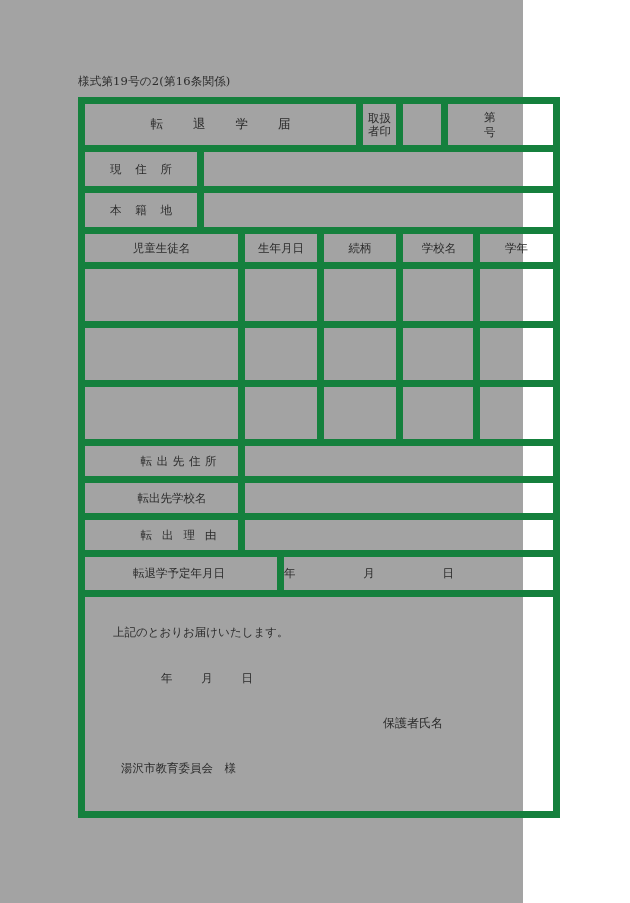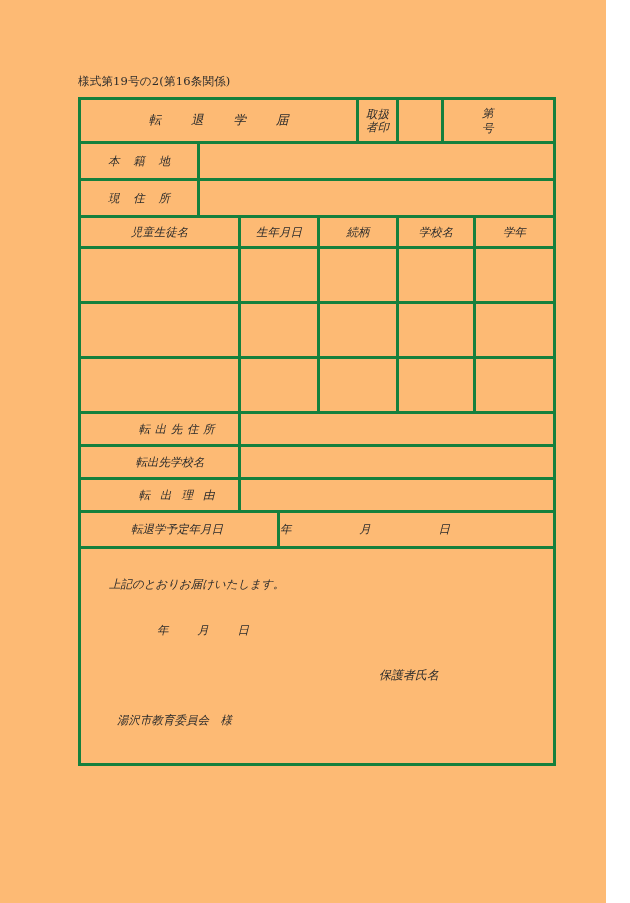--- a/index.html
+++ b/index.html
@@ -12,23 +12,23 @@
     height: 903px;
     position: relative;
     font-family: "DejaVu Serif", "Liberation Serif", serif;
     color: #2b2b2b;
     overflow: hidden;
   }
 
   .page {
     position: absolute;
     left: 0; top: 0;
-    width: 606px;
+    width: 523px;
     height: 903px;
-    background: #fdba74;
+    background: #a3a3a3;
   }
 
   
   .form-no {
     position: absolute;
     left: 78px;
     top: 74px;
     font-size: 11.5px;
     letter-spacing: 0.2px;
     white-space: nowrap;
@@ -38,26 +38,25 @@
   
   .form-table {
     position: absolute;
     left: 78px;
     top: 97px;
     width: 475px;
     border-collapse: collapse;
     table-layout: fixed;
   }
   .form-table td {
-    border: 3px solid #15803d;
+    border: 7px solid #15803d;
     padding: 0;
     vertical-align: middle;
     font-size: 11.5px;
     color: #2b2b2b;
-    font-style: italic;
   }
 
   
   .lbl {
     text-align: center;
     white-space: nowrap;
   }
   .lbl .sp {
     display: inline-block;
     text-align: justify;
@@ -198,30 +197,30 @@
       <td class="stamp-box">
         <span></span>
       </td>
       <td class="num-cell" colspan="2">
         <span class="n">第　　　号</span>
       </td>
     </tr>
 
     <tr class="addr-row">
       <td class="lbl addr-label" colspan="2">
-        <span class="sp">本籍地</span>
+        <span class="sp">現住所</span>
       </td>
       <td colspan="8">
         <span></span>
       </td>
     </tr>
 
     <tr class="addr-row">
       <td class="lbl addr-label" colspan="2">
-        <span class="sp">現住所</span>
+        <span class="sp">本籍地</span>
       </td>
       <td colspan="8">
         <span></span>
       </td>
     </tr>
 
     <tr class="thead-row">
       <td class="th-name" colspan="3">
         <span class="sp">児童生徒名</span>
       </td>

